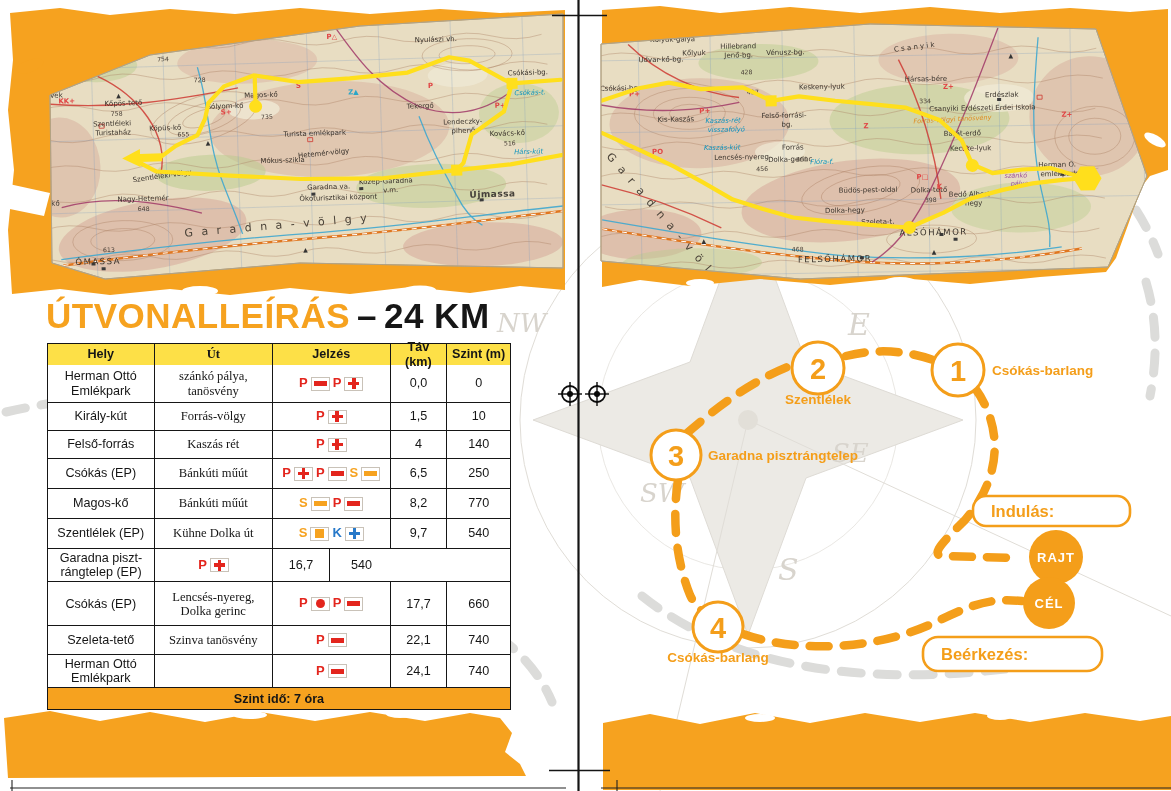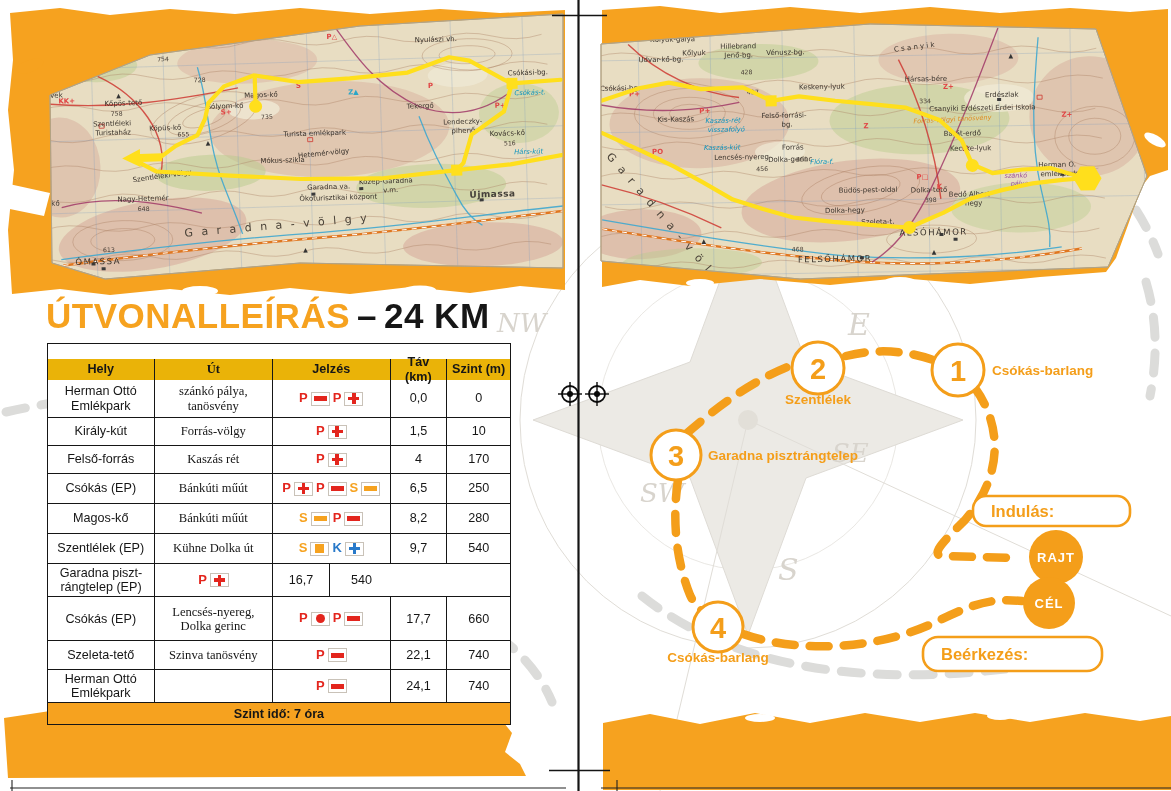--- a/index.html
+++ b/index.html
@@ -49,21 +49,21 @@
          letter-spacing:.5px;white-space:nowrap;}
   .t-orange{color:#F6A21F;}
   .t-black{color:#161616;}
   .t-sep{color:#161616;margin:0 7px;}
 
   
   .route-table{position:absolute;left:47px;top:343px;width:464px;z-index:3;background:#fff;
                border:1.6px solid #161616;font-size:12.6px;color:#161616;box-sizing:border-box;}
   .tr{display:flex;border-top:1.3px solid #161616;}
   .tr:first-child{border-top:none;}
-  .tr.head{background:#eab308;font-weight:700;margin-top:15px;}
+  .tr.head{background:#fde047;font-weight:700;}
   .th,.td{border-left:1.3px solid #161616;display:flex;align-items:center;justify-content:center;
           text-align:center;padding:2px 3px;line-height:1.12;box-sizing:border-box;}
   .th:first-child,.td:first-child{border-left:none;}
   .c0{width:106px;}.c1{width:119px;font-family:Liberation Serif, serif;}.c2{width:118px;}.c3{width:57px;}.c4{width:64px;}
   .tr.head .th{height:21px;padding:0 2px;}
   .rows .tr:nth-child(1) .td{min-height:37px;}
   .rows .tr:nth-child(2) .td,.rows .tr:nth-child(3) .td{min-height:27px;}
   .rows .tr:nth-child(4) .td,.rows .tr:nth-child(5) .td,.rows .tr:nth-child(6) .td{min-height:29px;}
   .rows .tr:nth-child(7) .td{min-height:31px;}
   .rows .tr:nth-child(8) .td{min-height:43px;}
@@ -503,21 +503,21 @@
         <div class="tr">
           <div class="td c0">Felső-forrás</div>
           <div class="td c1">Kaszás rét</div>
           <div class="td c2 jz">
             <b style="color: rgb(227, 37, 29);">P</b>
             <span class="box">
               <i class="g g-cross" style="--c: #E3251D;"></i>
             </span>
           </div>
           <div class="td c3">4</div>
-          <div class="td c4">170</div>
+          <div class="td c4">140</div>
         </div>
         <div class="tr">
           <div class="td c0">Csókás (EP)</div>
           <div class="td c1">Bánkúti műút</div>
           <div class="td c2 jz">
             <b style="color: rgb(227, 37, 29);">P</b>
             <span class="box">
               <i class="g g-cross" style="--c: #E3251D;"></i>
             </span>
             <b style="color: rgb(227, 37, 29);">P</b>
@@ -539,21 +539,21 @@
             <b style="color: rgb(246, 162, 31);">S</b>
             <span class="box">
               <i class="g g-bar" style="--c: #F6A21F;"></i>
             </span>
             <b style="color: rgb(227, 37, 29);">P</b>
             <span class="box">
               <i class="g g-bar" style="--c: #E3251D;"></i>
             </span>
           </div>
           <div class="td c3">8,2</div>
-          <div class="td c4">280</div>
+          <div class="td c4">770</div>
         </div>
         <div class="tr">
           <div class="td c0">Szentlélek (EP)</div>
           <div class="td c1">Kühne Dolka út</div>
           <div class="td c2 jz">
             <b style="color: rgb(246, 162, 31);">S</b>
             <span class="box">
               <i class="g g-square" style="--c: #F6A21F;"></i>
             </span>
             <b style="color: rgb(40, 121, 201);">K</b>

